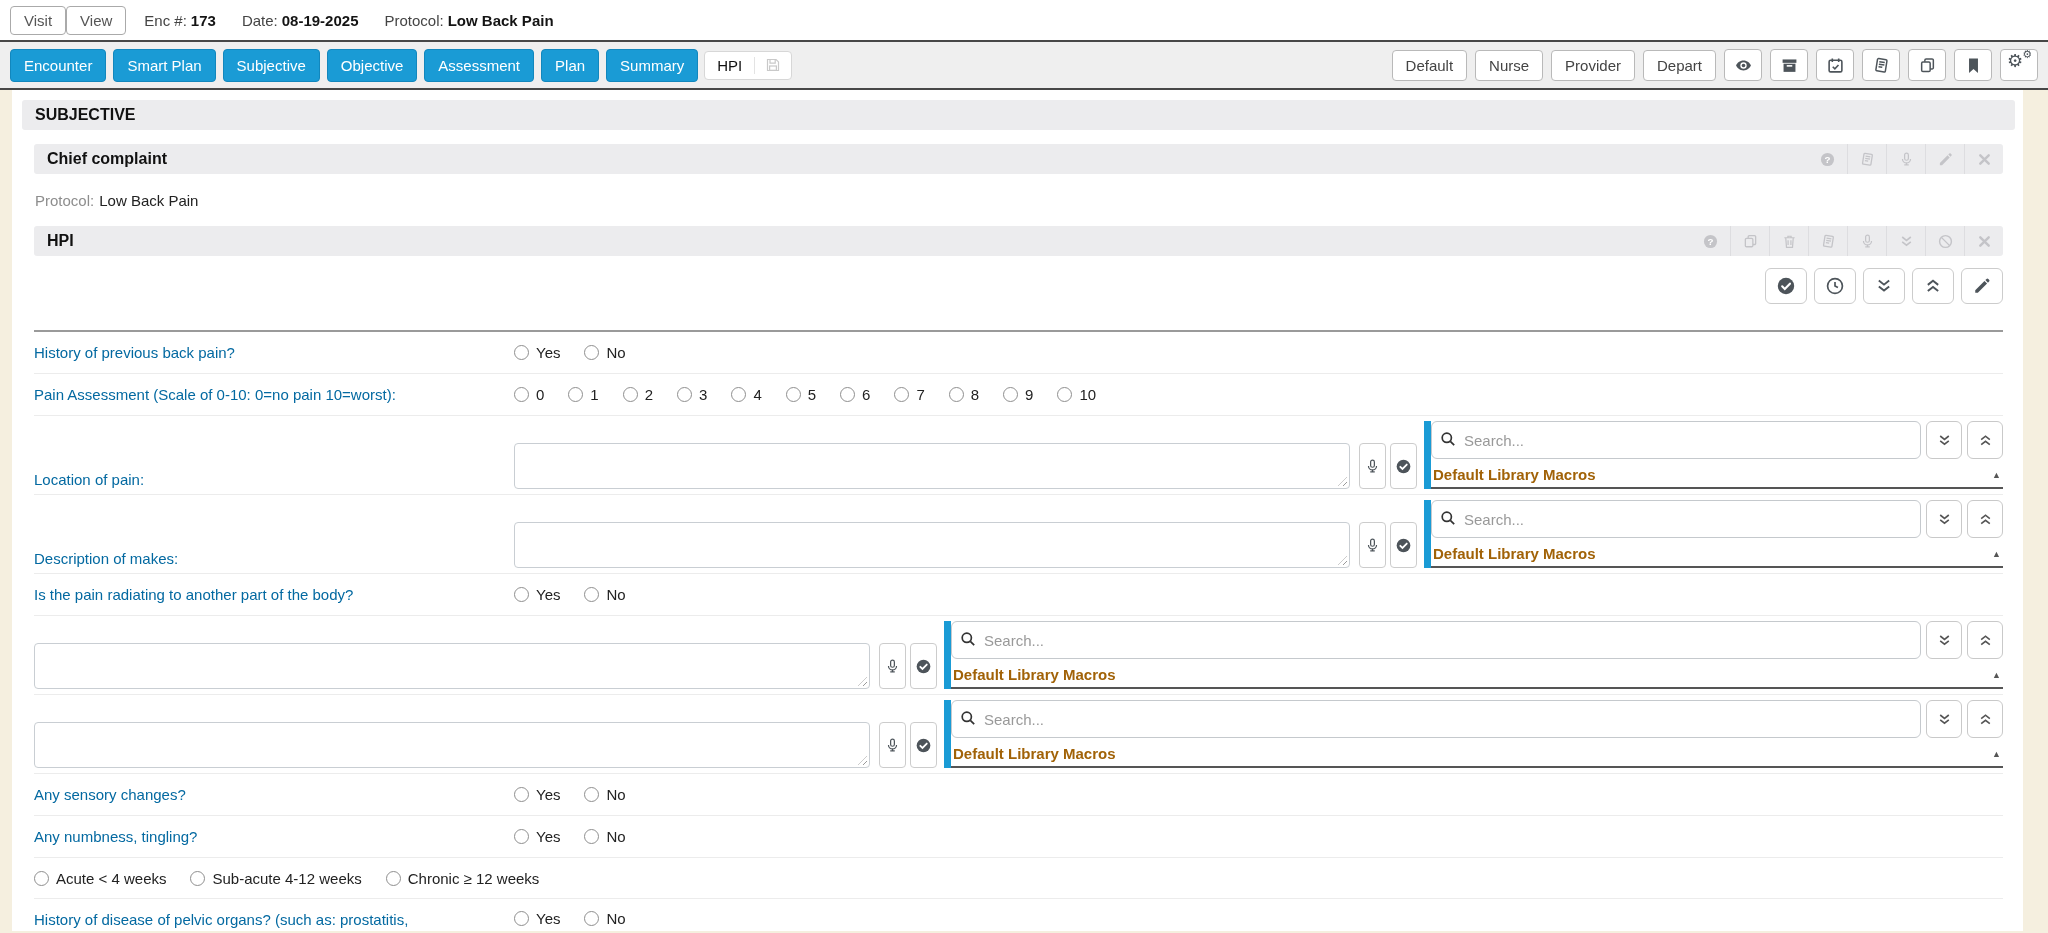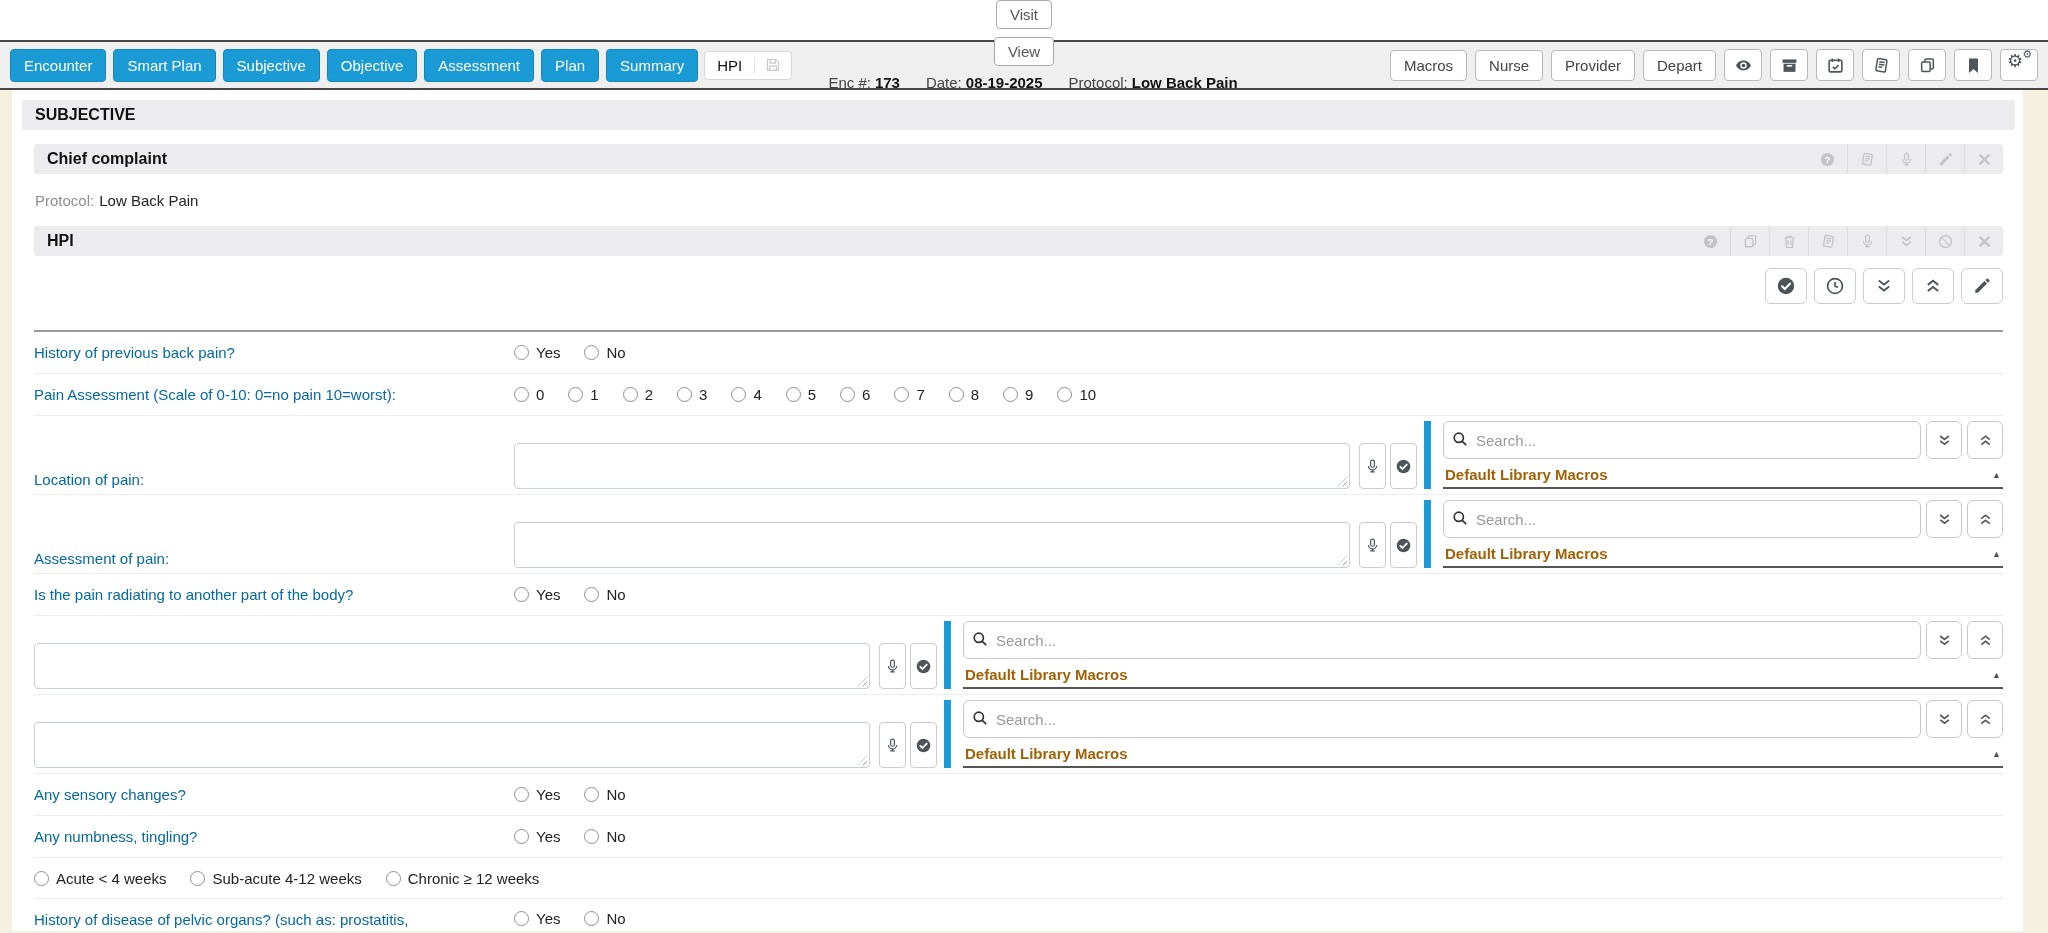--- a/index.html
+++ b/index.html
@@ -9,21 +9,21 @@
     --dark-line:#474747;
     --icon-grey:#c4c4c8;
     --icon-dark:#4d545a;
   }
   *{box-sizing:border-box;margin:0;padding:0;font-family:"Liberation Sans","DejaVu Sans",sans-serif;}
   html,body{width:2048px;height:933px;overflow:hidden;}
   body{background:var(--beige);font-size:15px;color:#333;}
 
   
   .topbar{height:42px;background:#fff;border-bottom:2px solid var(--dark-line);
-    display:flex;align-items:center;gap:8px;padding:0 10px;flex-direction:column;}
+    display:flex;align-items:center;padding:0 10px;}
   .tb-btn{background:#fff;border:1px solid #aaa;border-radius:4px;color:#555;
     font-size:15px;padding:5px 13px;cursor:pointer;}
   .tb-meta{display:flex;align-items:center;gap:26px;margin-left:18px;font-size:15px;}
   .meta-pair{color:#444;}
   .meta-pair b{color:#141414;font-weight:700;margin-left:4px;}
 
   
   .toolbar{height:48px;background:#efefef;border-bottom:2px solid var(--dark-line);
     display:flex;align-items:center;justify-content:space-between;padding:0 10px;}
   .toolbar-left{display:flex;align-items:center;gap:2px;}
@@ -85,21 +85,21 @@
   .ta-wrap::after{content:"";position:absolute;right:3px;bottom:3px;width:9px;height:9px;
     background:repeating-linear-gradient(135deg,transparent 0 2.5px,#9a9a9a 2.5px 3.5px);
     clip-path:polygon(100% 0,100% 100%,0 100%);}
   .mini-btn{width:27px;background:#fff;border:1px solid #ccc;border-radius:4px;color:var(--icon-dark);
     display:flex;align-items:center;justify-content:center;cursor:pointer;}
   .mini-btn svg{width:15px;height:15px;}
   .mini-btn:first-of-type{margin-left:5px;}
 
   .macro-panel{display:flex;flex:1;margin-left:7px;}
   .accent-bar{width:7px;background:var(--accent);flex:none;}
-  .macro-main{flex:1;margin-left:12px;}
+  .macro-main{flex:1;margin-left:0;}
   .macro-top{display:flex;gap:5px;height:38px;}
   .macro-search{flex:1;position:relative;}
   .macro-search svg{position:absolute;left:9px;top:10px;width:16px;height:16px;color:#333;}
   .macro-search input{width:100%;height:38px;border:1px solid #c5c9cd;border-radius:6px;
     padding:0 8px 0 32px;font-size:15px;color:#333;outline:none;}
   .macro-search input::placeholder{color:#999;}
   .chev-btn{width:36px;height:38px;background:#fff;border:1px solid #c9c9c9;border-radius:6px;
     display:flex;align-items:center;justify-content:center;color:#555;cursor:pointer;}
   .chev-btn svg{width:15px;height:15px;}
   .macro-title{display:flex;align-items:center;justify-content:space-between;
@@ -138,21 +138,21 @@
         <svg viewBox="0 0 16 16" width="16" height="16" fill="none" stroke="currentColor" stroke-width="1.2">
             <path d="M2.5 2.5h8.6l2.4 2.4v8.6H2.5z"></path>
             <path d="M5 2.7v3.4h5.2V2.7"></path>
             <rect x="4.6" y="9" width="6.8" height="4.3"></rect>
           </svg>
       </span>
     </span>
   </div>
   <div class="toolbar-right">
     <span style="display:flex;gap:8px;">
-        <button class="tr-btn">Macros</button>
+        <button class="tr-btn">Default</button>
         <button class="tr-btn">Nurse</button>
         <button class="tr-btn">Provider</button>
         <button class="tr-btn">Depart</button>
       </span>
     <button class="icon-btn">
       <svg viewBox="0 0 16 16" fill="currentColor">
           <path d="M8 3.4C4.5 3.4 1.9 5.9 1 8c.9 2.1 3.5 4.6 7 4.6S14.1 10.1 15 8c-.9-2.1-3.5-4.6-7-4.6zm0 7.6a3 3 0 1 1 0-6 3 3 0 0 1 0 6z"></path>
           <circle cx="8" cy="8" r="1.7"></circle>
         </svg>
     </button>
@@ -452,21 +452,21 @@
         </div>
         <div class="macro-title">
           <span class="macro-title-text">Default Library Macros</span>
           <span class="tri">▲</span>
         </div>
       </div>
     </div>
   </div>
 
   <div class="q-row q-row-text">
-    <div class="q-label" style="padding-top:9px;">Assessment of pain:</div>
+    <div class="q-label" style="padding-top:9px;">Description of makes:</div>
     <div class="answer-wrap">
       <span class="ta-wrap">
               <textarea class="answer" style=""></textarea>
             </span>
       <button class="mini-btn">
               <svg viewBox="0 0 16 16" fill="none" stroke="currentColor" stroke-width="1.3">
                 <rect x="6" y="1.2" width="4" height="7.6" rx="2"></rect>
                 <path d="M3.7 7.4a4.3 4.3 0 0 0 8.6 0"></path>
                 <path d="M8 11.7v2.1M5.6 13.8h4.8"></path>
               </svg>

